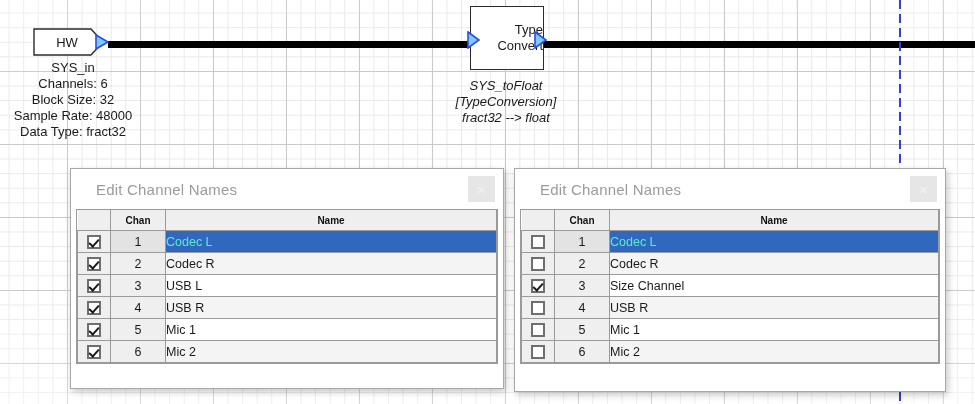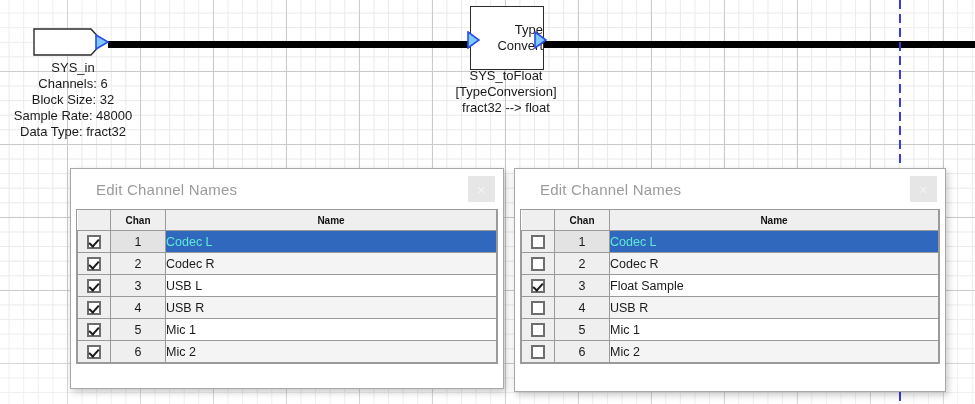--- a/index.html
+++ b/index.html
@@ -56,21 +56,21 @@
   }
   #hw-caption{left:-12px;top:60px;width:170px;}
 
   
   #tc-block{
     position:absolute;left:470px;top:6px;width:72px;height:62px;
     border:1px solid #2b2b2b;background:#ffffff;
     display:flex;align-items:center;justify-content:center;
     font-size:13px;line-height:16px;text-align:right;color:#1a1a1a;
   }
-  #tc-caption{left:423px;top:68px;width:166px;}
+  #tc-caption{left:423px;top:78px;width:166px;font-style:italic;}
   .port{position:absolute;width:0;height:0;}
 
   
   .dialog{
     position:absolute;background:#ffffff;
     border:1px solid #a8a8a8;
     box-shadow:2px 3px 7px rgba(0,0,0,.22);
     box-sizing:border-box;
   }
   #dialog-left{left:70px;top:168px;width:434px;height:221px;}
@@ -134,20 +134,21 @@
   <div class="wire" id="wire-b"></div>
 
   <div id="marker"></div>
 
   <div id="hw-block">
     <svg width="78" height="28" viewBox="0 0 78 28">
       <path d="M1,1 L58,1 L70,14 L58,27 L1,27 Z" fill="#ffffff" stroke="#2b2b2b" stroke-width="1.4"></path>
       <path d="M63,7 L75,14 L63,21 Z" fill="#7ec8ff" stroke="#2a4fe0" stroke-width="1.6"></path>
     </svg>
   </div>
+  <div id="hw-text">HW</div>
   <div class="blk-label" id="hw-caption">SYS_in
 Channels: 6
 Block Size: 32
 Sample Rate: 48000
 Data Type: fract32</div>
 
   <div id="tc-block">
     <span>Type
 Convert</span>
   </div>
@@ -242,21 +243,21 @@
               <td class="cell-name">Codec L</td>
             </tr>
             <tr class="alt">
               <td class="cell-chk"><span class="cbox"></span></td>
               <td class="cell-num">2</td>
               <td class="cell-name">Codec R</td>
             </tr>
             <tr>
               <td class="cell-chk"><span class="cbox on"></span></td>
               <td class="cell-num">3</td>
-              <td class="cell-name">Float Sample</td>
+              <td class="cell-name">Size Channel</td>
             </tr>
             <tr class="alt">
               <td class="cell-chk"><span class="cbox"></span></td>
               <td class="cell-num">4</td>
               <td class="cell-name">USB R</td>
             </tr>
             <tr>
               <td class="cell-chk"><span class="cbox"></span></td>
               <td class="cell-num">5</td>
               <td class="cell-name">Mic 1</td>

